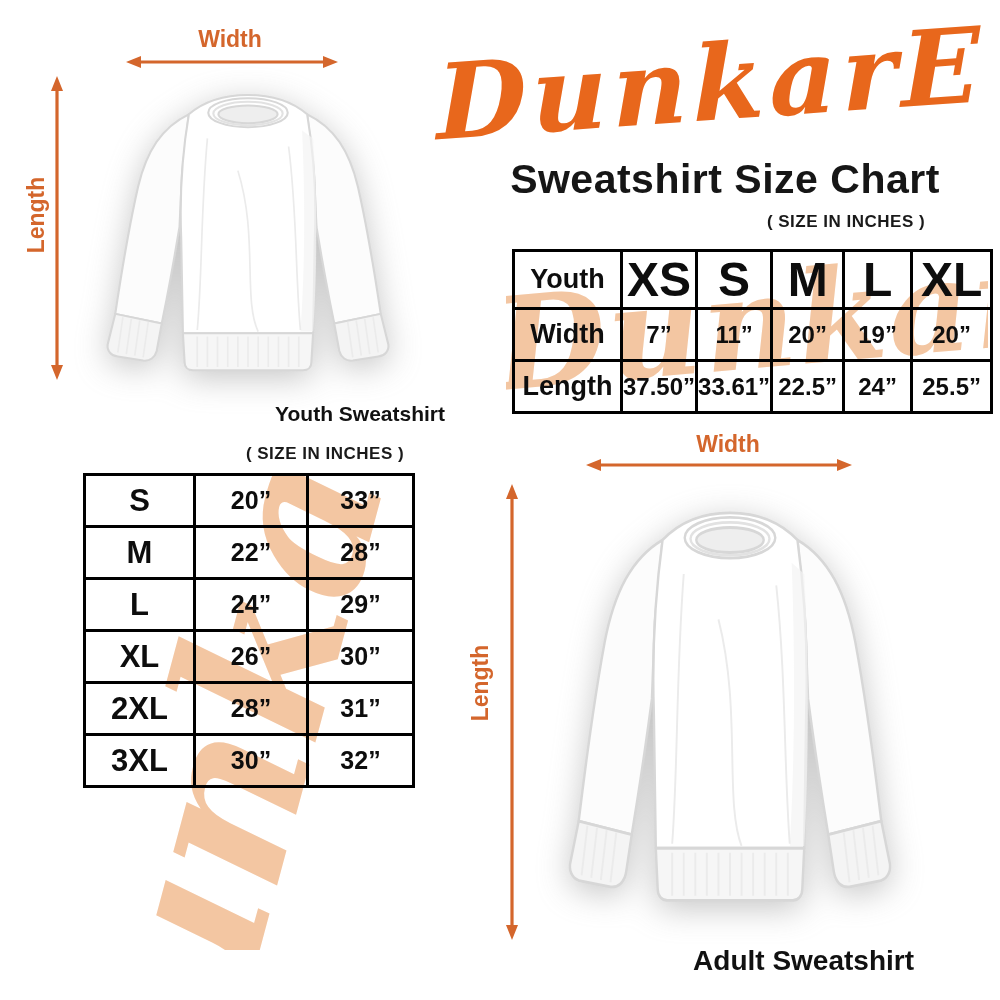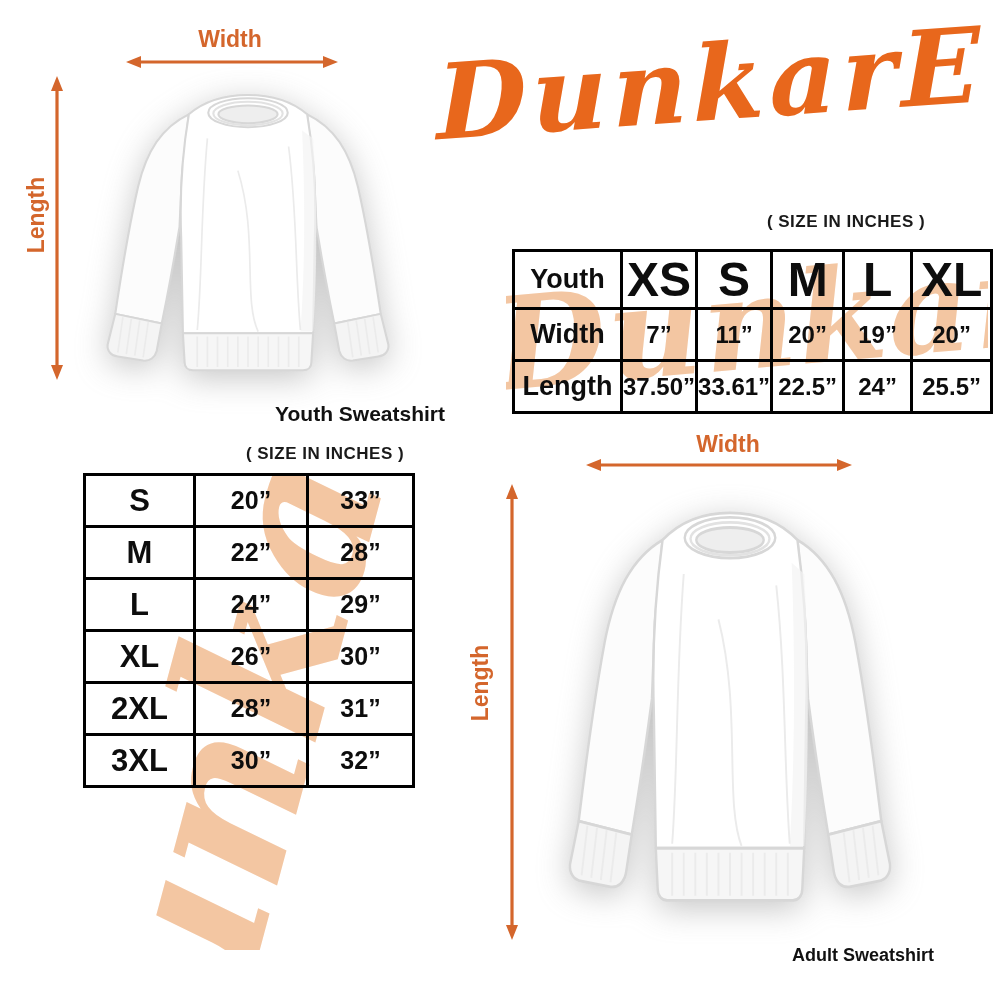--- a/index.html
+++ b/index.html
@@ -99,20 +99,21 @@
       <path d="M72,312 L66,356 M82,314 L76,358 M92,316 L86,360 M102,318 L96,362"></path>
       <path d="M368,312 L374,356 M358,314 L364,358 M348,316 L354,360 M338,318 L344,362"></path>
     </g>
   </svg>
 
   <div class="abs caption" style="left:195px; top:402px; width:250px; font-size:21px;">Youth Sweatshirt</div>
 
   <div class="abs logo-wrap">
     <span class="logo-text">DunkarE</span>
   </div>
+  <div class="abs main-title">Sweatshirt Size Chart</div>
   <div class="abs size-note-top">( SIZE IN INCHES )</div>
 
   <div class="abs wm-box wm-youth">
     <span class="wm-text">Dunkare</span>
   </div>
 
   <table class="abs youth-table">
     <colgroup>
       <col style="width:108px">
         <col style="width:74px">
@@ -227,15 +228,15 @@
     <g fill="none" stroke="#ebebeb" stroke-width="2">
       <path d="M208,130 C232,210 214,290 232,330"></path>
       <path d="M172,90 C164,180 166,260 160,328"></path>
       <path d="M268,100 C278,180 276,260 282,328"></path>
       <path d="M160,336 V374 M172,336 V374 M184,336 V374 M196,336 V374 M208,336 V374 M220,336 V374 M232,336 V374 M244,336 V374 M256,336 V374 M268,336 V374 M280,336 V374"></path>
       <path d="M72,312 L66,356 M82,314 L76,358 M92,316 L86,360 M102,318 L96,362"></path>
       <path d="M368,312 L374,356 M358,314 L364,358 M348,316 L354,360 M338,318 L344,362"></path>
     </g>
   </svg>
 
-  <div class="abs caption" style="left:634px; top:945px; width:300px; font-size:18px;">Adult Sweatshirt</div>
+  <div class="abs caption" style="left:614px; top:945px; width:300px; font-size:28px;">Adult Sweatshirt</div>
 
 </div>
 
 </body></html>

